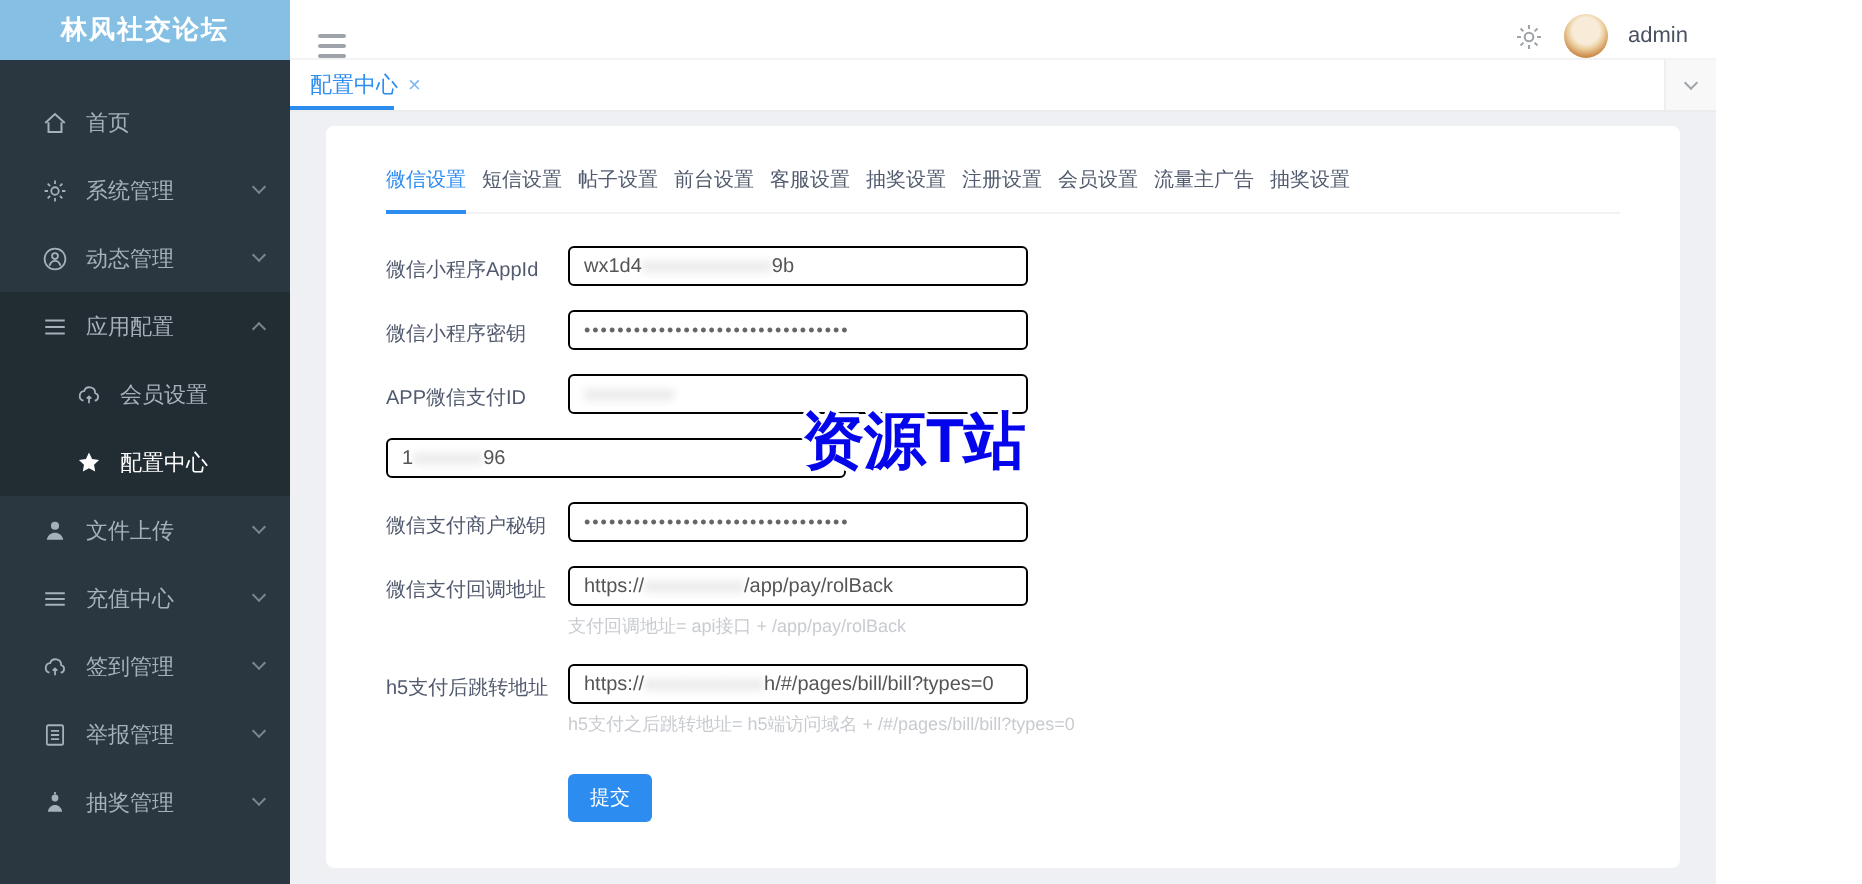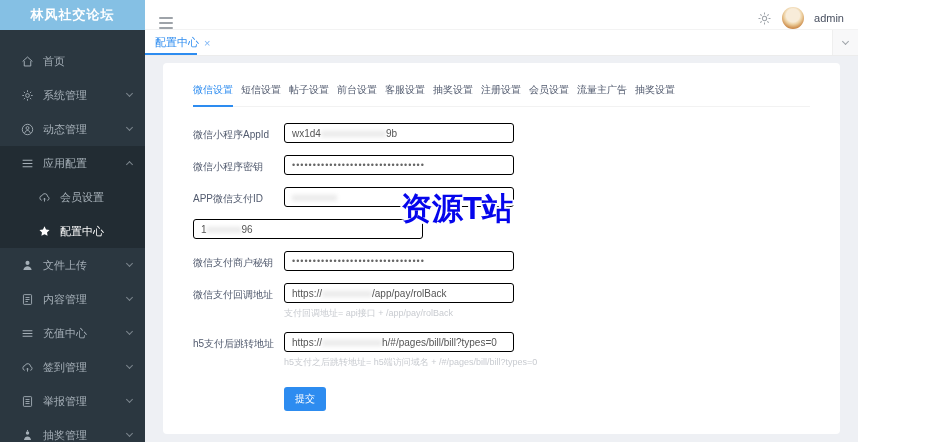--- a/index.html
+++ b/index.html
@@ -64,21 +64,21 @@
   .finput { width:230px; height:20px; border:1px solid #000000; border-radius:3px;
     background:#fff; font-size:10px; color:#555; padding:0 7px; display:flex; align-items:center;
     overflow:hidden; white-space:nowrap; cursor:text; }
   .blurred { filter:blur(2px); opacity:.5; color:#888; }
   .dots { font-size:9px; letter-spacing:1px; color:#666; }
   .fhelp { font-size:9px; color:#c8cbd0; margin-top:4px; white-space:nowrap; }
   .submit { margin-left:91px; margin-top:6px; background:#2d8cf0; color:#fff; border:none;
     border-radius:3px; font-size:10px; padding:5px 11px; cursor:pointer;
     font-family:Liberation Sans, sans-serif; }
 
-  .watermark { position:absolute; left:256px; top:188px; z-index:5; font-size:31px;
+  .watermark { position:absolute; left:256px; top:200px; z-index:5; font-size:31px;
     font-weight:bold; color:#0505ec; letter-spacing:0px; pointer-events:none;
     text-shadow:-2px 0 0 #fff, 2px 0 0 #fff, 0 -2px 0 #fff, 0 2px 0 #fff,
       -1.5px -1.5px 0 #fff, 1.5px 1.5px 0 #fff, -1.5px 1.5px 0 #fff, 1.5px -1.5px 0 #fff; }
 
   svg { display:block; }
 </style>
 </head>
 <body>
 
 <div class="app">
@@ -152,30 +152,20 @@
         <span class="ic">
           <svg viewBox="0 0 16 16">
               <circle fill="currentColor" cx="8" cy="4.8" r="2.5"></circle>
               <path fill="currentColor" d="M2.9 13.4c.6-2.9 2.7-4.4 5.1-4.4s4.5 1.5 5.1 4.4z"></path>
             </svg>
           </span>
         <span class="lbl">文件上传</span>
         <span class="chev"></span>
       </div>
 
-      <div class="mi">
-        <span class="ic">
-          <svg viewBox="0 0 16 16" fill="none" stroke="currentColor" stroke-width="1.1">
-              <rect x="3" y="2" width="10" height="12" rx="1"></rect>
-              <path d="M5.5 5.5h5M5.5 8h5M5.5 10.5h3"></path>
-            </svg>
-          </span>
-        <span class="lbl">内容管理</span>
-        <span class="chev"></span>
-      </div>
 
       <div class="mi">
         <span class="ic">
           <svg viewBox="0 0 16 16" fill="none" stroke="currentColor" stroke-width="1.3">
               <path d="M2 4.5h12M2 8h12M2 11.5h12"></path>
             </svg>
           </span>
         <span class="lbl">充值中心</span>
         <span class="chev"></span>
       </div>

